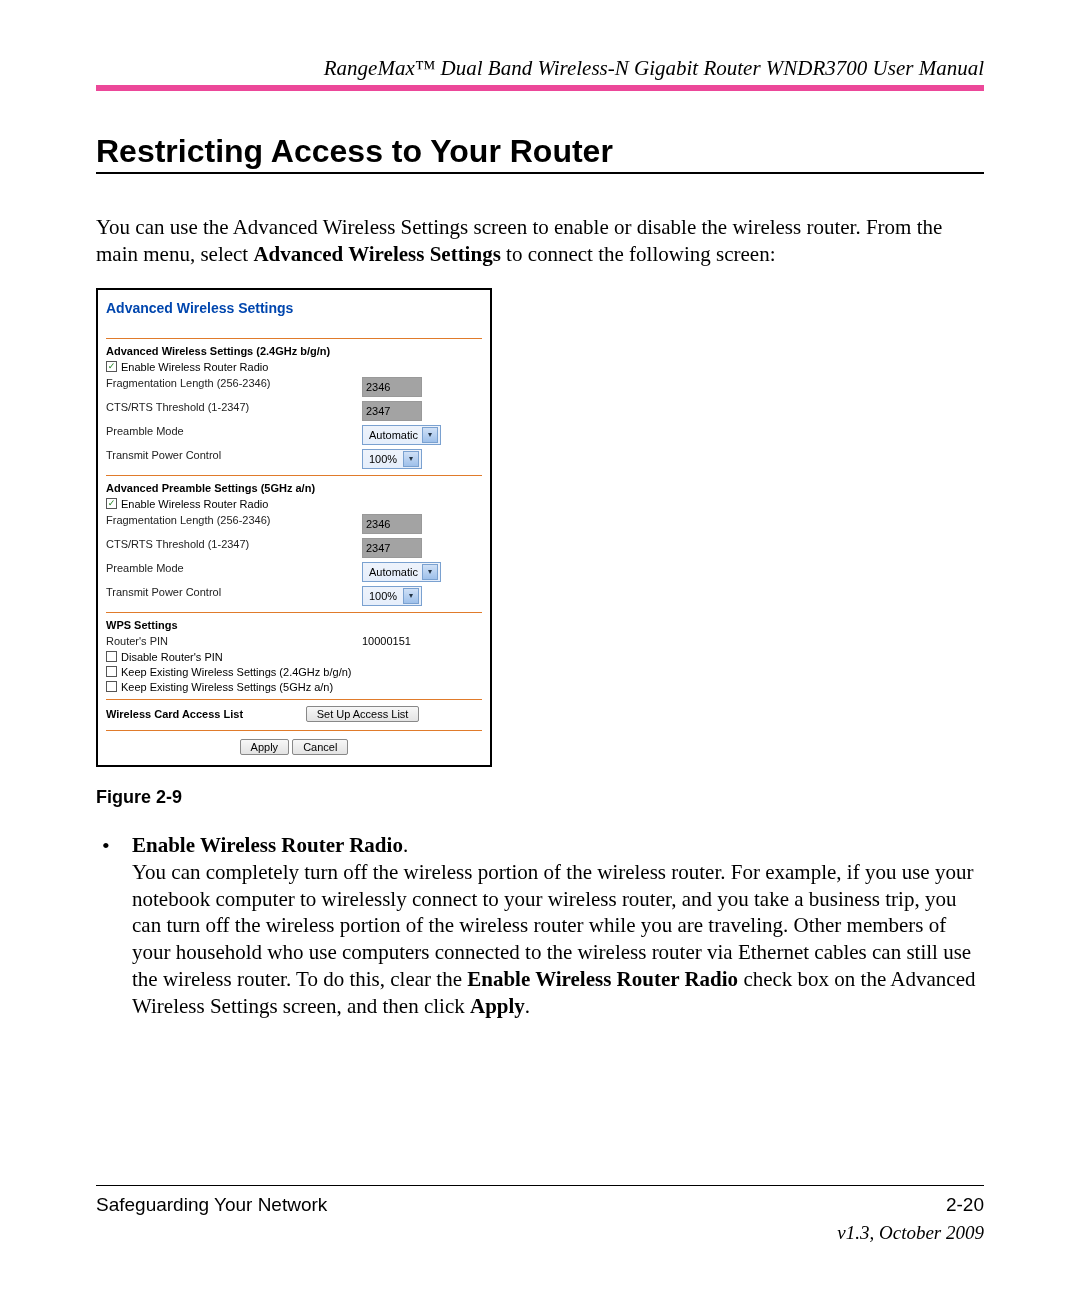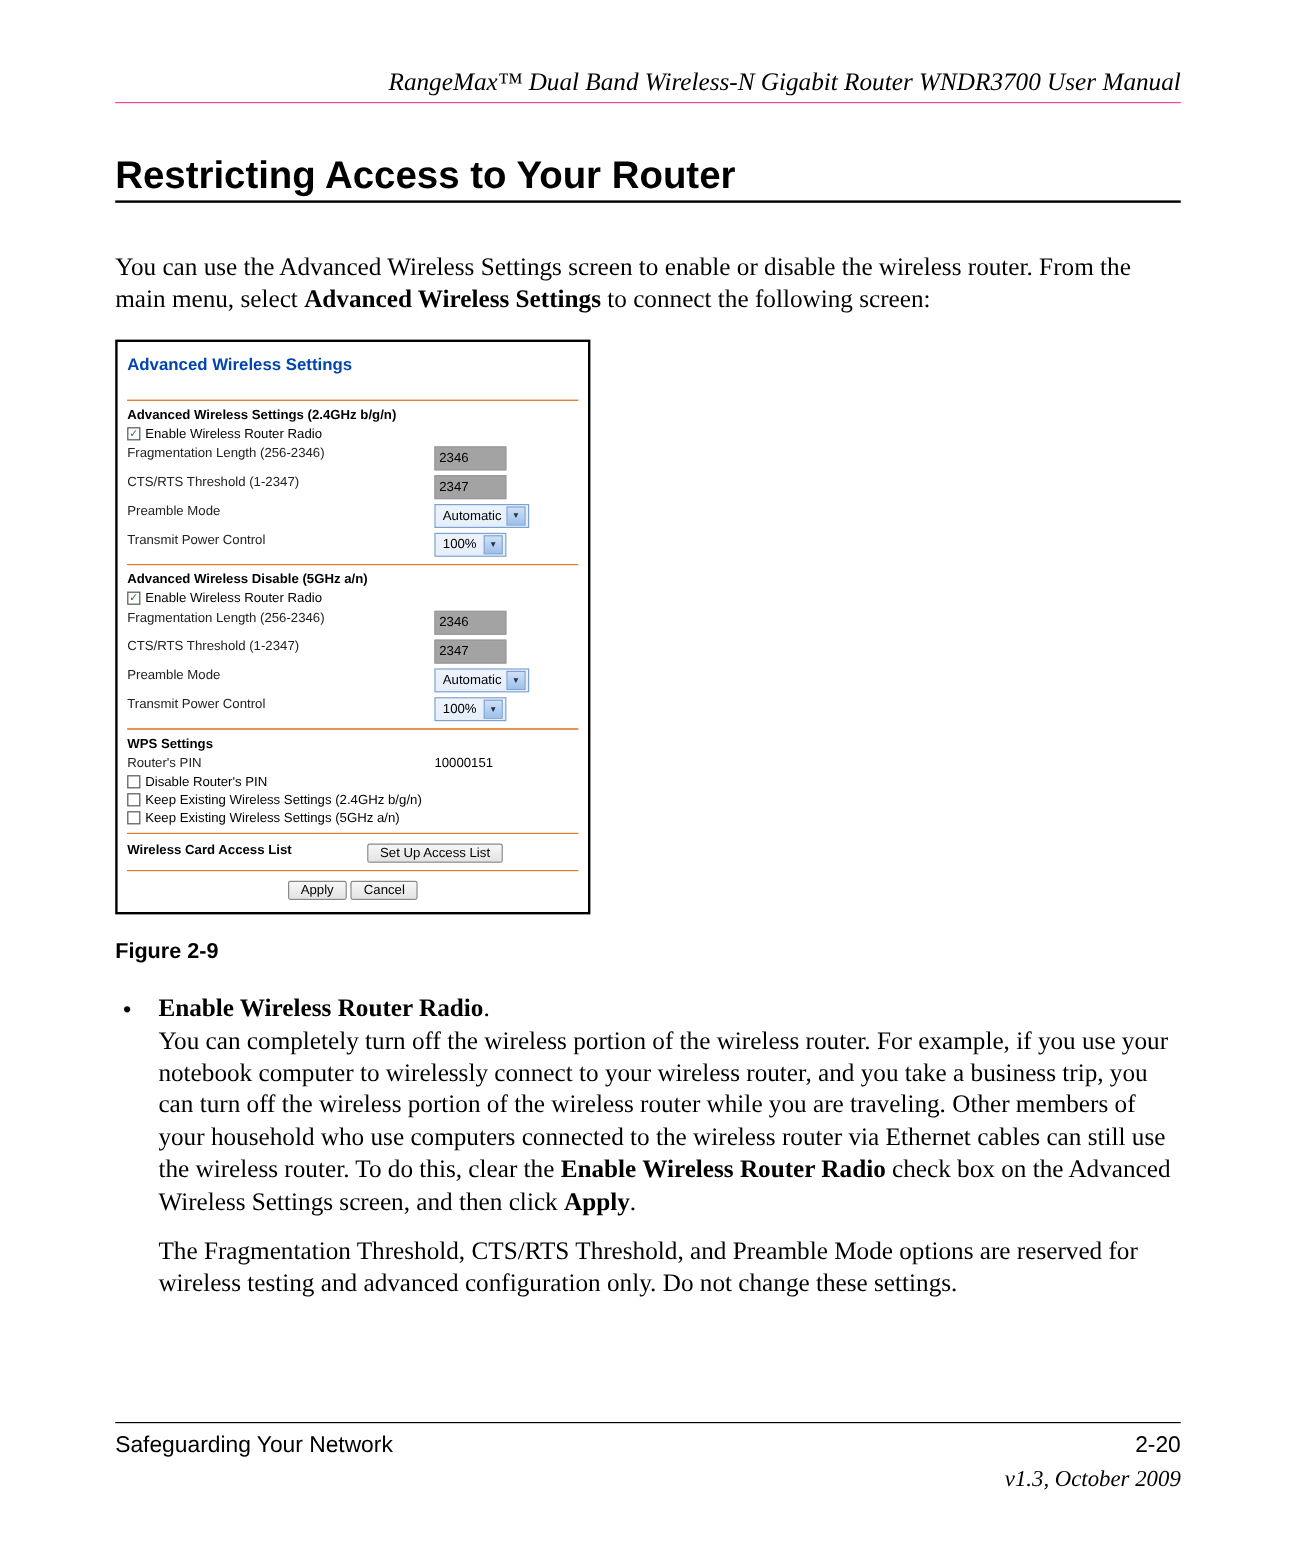--- a/index.html
+++ b/index.html
@@ -14,21 +14,21 @@
     height: 1296px;
     position: relative;
     box-sizing: border-box;
     padding: 56px 96px 0 96px;
   }
   .doc-header {
     text-align: right;
     font-style: italic;
     font-size: 21px;
     padding-bottom: 4px;
-    border-bottom: 1px solid #ec4899;
+    border-bottom: 6px solid #ec4899;
   }
   h1.section-title {
     font-family: Arial, Helvetica, sans-serif;
     font-weight: bold;
     font-size: 32px;
     margin: 42px 0 6px 0;
     border-bottom: 2px solid #000;
     padding-bottom: 2px;
   }
   p.intro {
@@ -231,21 +231,21 @@
       <span class="control">
         <span class="select narrow">
           <span class="sel-text">100%</span>
           <span class="sel-arrow">▾</span>
         </span>
       </span>
     </div>
 
     <div class="orange-divider"></div>
 
-    <div class="group-title">Advanced Wireless Disable (5GHz a/n)</div>
+    <div class="group-title">Advanced Preamble Settings (5GHz a/n)</div>
     <div class="checkbox-row">
       <span class="cb checked"></span>
       <span>Enable Wireless Router Radio</span>
     </div>
     <div class="row">
       <span class="label">Fragmentation Length (256-2346)</span>
       <span class="control"><input class="text-input" value="2346" style=""></span>
     </div>
     <div class="row">
       <span class="label">CTS/RTS Threshold (1-2347)</span>
@@ -285,42 +285,41 @@
       <span class="cb"></span>
       <span>Keep Existing Wireless Settings (2.4GHz b/g/n)</span>
     </div>
     <div class="checkbox-row">
       <span class="cb"></span>
       <span>Keep Existing Wireless Settings (5GHz a/n)</span>
     </div>
 
     <div class="orange-divider"></div>
 
-    <div class="row clearfix" style="align-items:flex-end;">
+    <div class="row clearfix" style="align-items:flex-start;">
       <span class="group-title">Wireless Card Access List</span>
       <button class="ss-button right">Set Up Access List</button>
     </div>
 
     <div class="orange-divider"></div>
 
     <div class="btn-row">
       <button class="ss-button">Apply</button>
       <button class="ss-button">Cancel</button>
     </div>
   </div>
 
   <div class="figure-label">Figure 2-9</div>
 
   <ul class="body-list">
     <li>
       <div class="li-para">
         <span class="li-head">Enable Wireless Router Radio</span><span>.</span><br>
         <span>You can completely turn off the wireless portion of the wireless router. For example, if you use your notebook computer to wirelessly connect to your wireless router, and you take a business trip, you can turn off the wireless portion of the wireless router while you are traveling. Other members of your household who use computers connected to the wireless router via Ethernet cables can still use the wireless router. To do this, clear the </span><span class="bold">Enable Wireless Router Radio</span><span> check box on the Advanced Wireless Settings screen, and then click </span><span class="bold">Apply</span><span>.</span>
       </div>
-      <div class="li-para">The Fragmentation Threshold, CTS/RTS Threshold, and Preamble Mode options are reserved for wireless testing and advanced configuration only. Do not change these settings.</div>
     </li>
   </ul>
 
   <div class="footer">
     <div class="footer-rule"></div>
     <div class="footer-line">
       <span>Safeguarding Your Network</span>
       <span>2-20</span>
     </div>
     <div class="footer-center">v1.3, October 2009</div>

